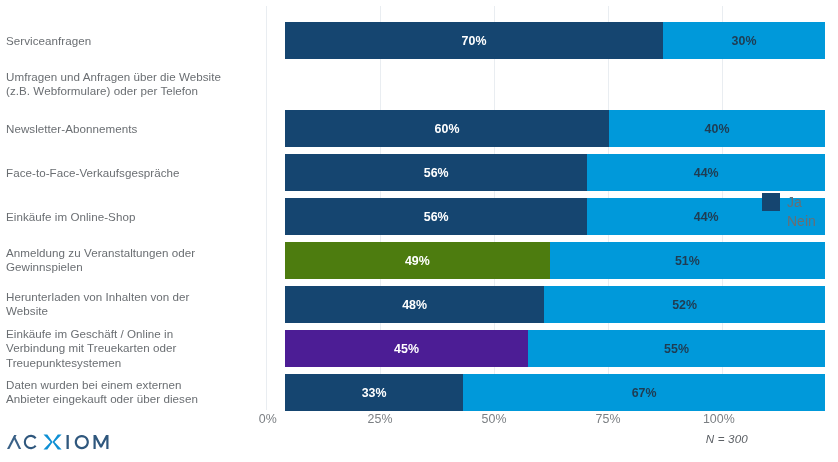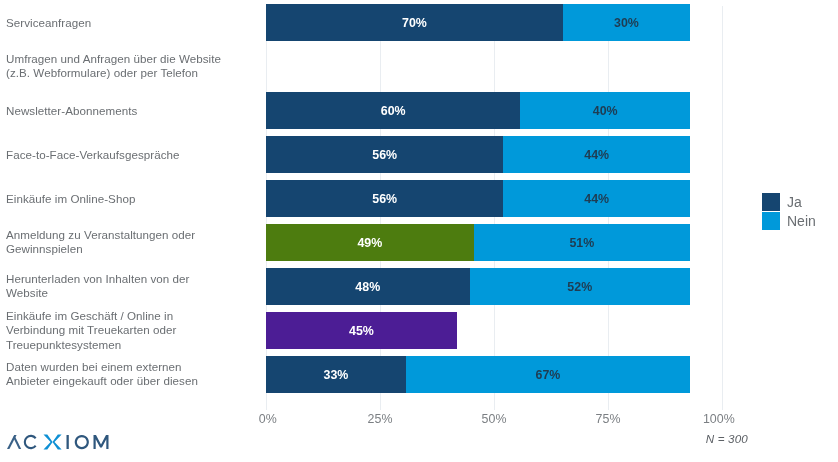--- a/index.html
+++ b/index.html
@@ -28,21 +28,21 @@
     position: absolute;
     left: 0;
     top: 0;
     width: 838px;
     height: 408px;
   }
 
   .rows {
     position: absolute;
     left: 0;
-    top: 4px;
+    top: 22px;
     width: 838px;
   }
 
   .row {
     position: relative;
     height: 37px;
     margin-bottom: 7px;
   }
 
   .row-label {
@@ -56,23 +56,24 @@
     color: #6a6e72;
     text-align: left;
     letter-spacing: 0.05px;
     white-space: pre-line;
   }
 
   .row-bars {
     position: absolute;
     left: 266px;
     top: 0;
-    width: 424px;
+    width: 540px;
     height: 37px;
     display: flex;
+    padding-left: 19px;
   }
 
   .seg {
     height: 100%;
     display: flex;
     align-items: center;
     justify-content: center;
     font-size: 12.4px;
     font-weight: bold;
     box-sizing: border-box;
@@ -236,20 +237,21 @@
             <div class="seg seg-yes" style="width: 48%; background: rgb(21, 69, 112);">48%</div>
             <div class="seg seg-no" style="width: 52%; background: rgb(0, 153, 218);">52%</div>
           </div>
         </div>
         <div class="row">
           <div class="row-label">Einkäufe im Geschäft / Online  in
 Verbindung mit Treuekarten oder
 Treuepunktesystemen</div>
           <div class="row-bars">
             <div class="seg seg-yes" style="width: 45%; background: #4c1d95;">45%</div>
+            <div class="seg seg-no" style="width: 55%; background: rgb(0, 153, 218);">55%</div>
           </div>
         </div>
         <div class="row">
           <div class="row-label">Daten wurden bei einem externen
 Anbieter eingekauft oder über diesen</div>
           <div class="row-bars">
             <div class="seg seg-yes" style="width: 33%; background: rgb(21, 69, 112);">33%</div>
             <div class="seg seg-no" style="width: 67%; background: rgb(0, 153, 218);">67%</div>
           </div>
         </div>

